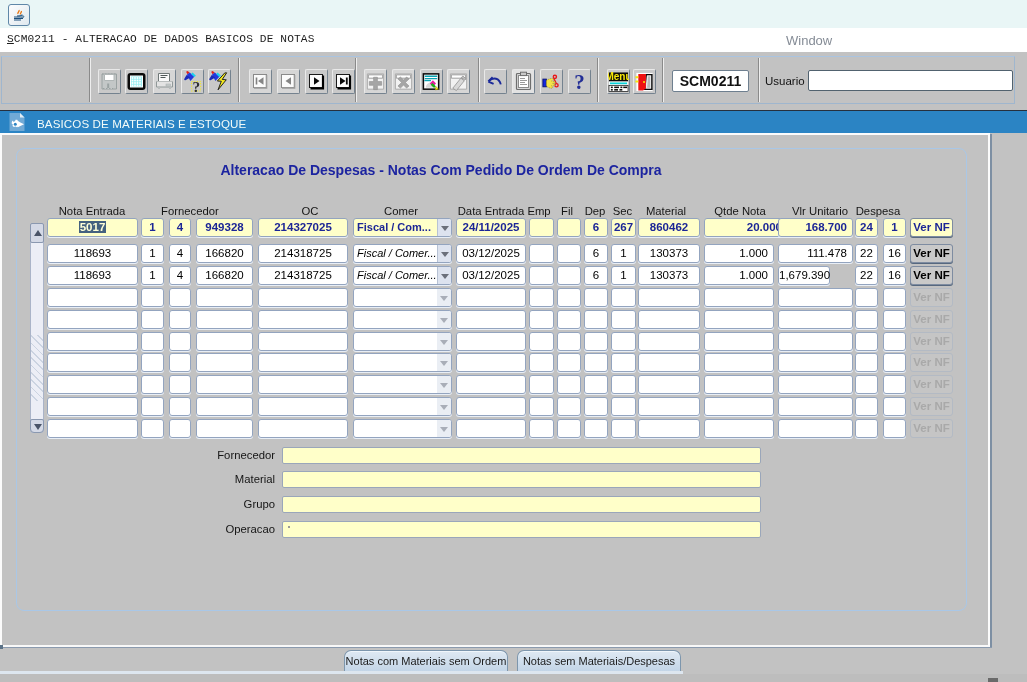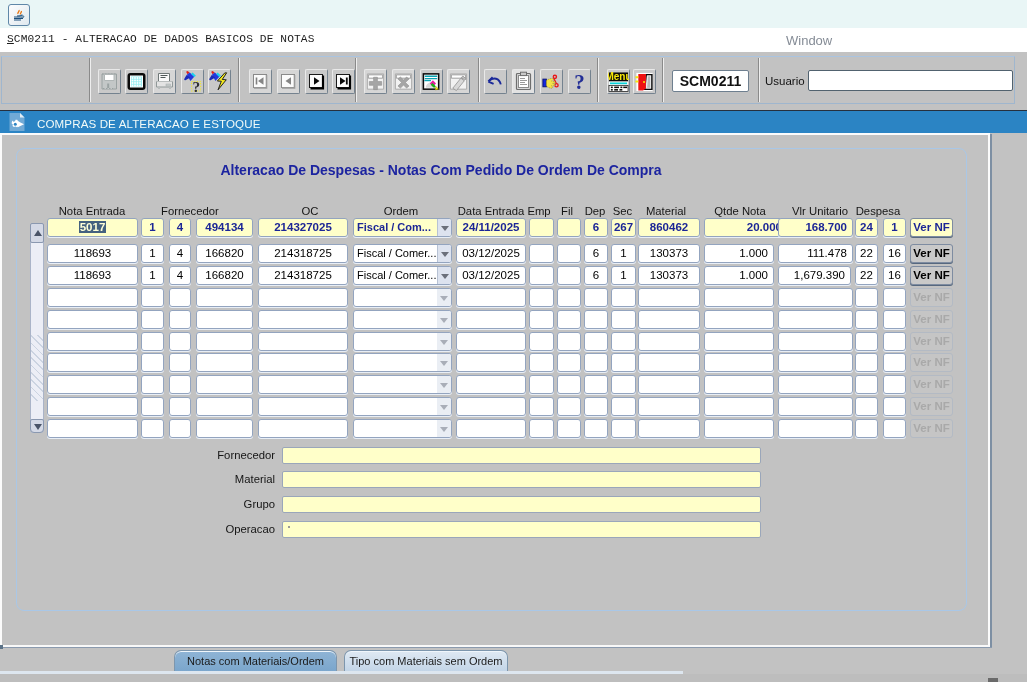--- a/index.html
+++ b/index.html
@@ -45,21 +45,21 @@
 .row { position:absolute; left:0; height:22px; width:990px; }
 .fld { position:absolute; top:0; height:19px; border:1px solid #93a4bf; border-radius:3px; font-size:11.5px; line-height:17px; text-align:center; box-shadow:0 1px 0 #e8eef6; }
 .fy { background:#ffffc9; }
 .fw { background:#ffffff; }
 .ar { text-align:right; padding-right:5px; }
 .tb { color:#1c2696; font-weight:bold; }
 .tk { color:#000; }
 .sel { background:#44617f; color:#ffffd8; padding:0 1px; }
 .dd { position:absolute; top:0; height:19px; border:1px solid #93a4bf; border-radius:3px; overflow:hidden; box-shadow:0 1px 0 #e8eef6; }
 .ddy { background:#ffffc9; }
-.ddw { background:#ffffff; }
+.ddw { background:#ffffff;font-style:italic; }
 .ddtx { position:absolute; left:3px; top:0; font-size:11px; line-height:17px; white-space:nowrap; }
 .dd .tb { color:#1c2696; font-weight:bold; }
 .dda { position:absolute; right:0; top:0; width:14px; height:100%; background:#dde3ef; border-left:1px solid #b7c2d4; }
 .ddt { position:absolute; left:2.5px; top:7px; width:0; height:0; border-left:4px solid transparent; border-right:4px solid transparent; border-top:5px solid #6a6f7a; }
 .ddad { background:#eaeef4; border-left:none; }
 .ddtl { border-top-color:#a9aeb8 !important; }
 .vbtn { position:absolute; top:0; height:19px; border-radius:3px; text-align:center; font-size:11.5px; font-weight:bold; line-height:17px; }
 .v1 { background:#ffffc9; border:1px solid #7e8ca1; color:#1c2696; box-shadow:0 1px 0 #56687f; }
 .v2 { background:#c9c9c9; border:1px solid #7e8ca1; color:#000; box-shadow:0 1px 0 #56687f; }
 .vd { background:#c5c5c5; border:1px solid #b3bac4; color:#a9a9a9; }
@@ -299,46 +299,46 @@
 <div class="bluebar"></div>
 <div class="blueicon"><svg width="18" height="18" viewBox="0 0 18 18">
       <path d="M1.5 0h10.5l4.5 4.5V18H1.5z" fill="#71aad6"></path>
       <path d="M12 0l4.5 4.5H12z" fill="#e2eef6"></path>
       <g fill="#ffffff">
         <path d="M4.2 7.6l1.2 1.2 1.6-.5.6-1.6 1.7.1.7 1.5 1.6.6-.2 1.7-1.3 1.1.4 1.6-1.5.9-1.5-.8-1.6.7-1.4-1 .3-1.6-1.2-1.3z"></path>
         <circle cx="7.3" cy="11.3" r="1.5" fill="#2b84c4"></circle>
         <path d="M9.8 8.3l6.2 3-6.2 3z"></path>
       </g>
     </svg></div>
-<div class="bluetitle">COMPRAS DE ALTERACAO E ESTOQUE</div>
+<div class="bluetitle">BASICOS DE MATERIAIS E ESTOQUE</div>
 
 <div class="mainwin"></div>
 <div class="winright"></div>
 <div class="winbottom"></div>
 <div class="wincorner"></div>
 <div class="panel"></div>
 <div class="ftitle">Alteracao De Despesas - Notas Com Pedido De Ordem De Compra</div>
 <div class="hdr" style="left:92px;">Nota Entrada</div>
 <div class="hdr" style="left:190px;">Fornecedor</div>
 <div class="hdr" style="left:310px;">OC</div>
-<div class="hdr" style="left:401px;">Ordem</div>
+<div class="hdr" style="left:401px;">Comer</div>
 <div class="hdr" style="left:491px;">Data Entrada</div>
 <div class="hdr" style="left:539px;">Emp</div>
 <div class="hdr" style="left:567px;">Fil</div>
 <div class="hdr" style="left:595px;">Dep</div>
 <div class="hdr" style="left:622.5px;">Sec</div>
 <div class="hdr" style="left:666px;">Material</div>
 <div class="hdr" style="left:740px;">Qtde Nota</div>
 <div class="hdr" style="left:820px;">Vlr Unitario</div>
 <div class="hdr" style="left:878px;">Despesa</div>
 <div class="row" style="top:218px;">
     <div class="fld fy  tb" style="left:47px;width:91px;"><span class="sel">5017</span></div>
     <div class="fld fy  tb" style="left:141px;width:23px;">1</div>
     <div class="fld fy  tb" style="left:169px;width:22px;">4</div>
-    <div class="fld fy  tb" style="left:196px;width:57px;">494134</div>
+    <div class="fld fy  tb" style="left:196px;width:57px;">949328</div>
     <div class="fld fy  tb" style="left:258px;width:90px;">214327025</div>
     <div class="dd ddy" style="left:353px;width:99px;">
       <span class="ddtx tb">Fiscal / Com...</span>
       <span class="dda">
         <span class="ddt"></span>
       </span>
     </div>
     <div class="fld fy  tb" style="left:456px;width:70px;">24/11/2025</div>
     <div class="fld fy  tb" style="left:529px;width:25px;"></div>
     <div class="fld fy  tb" style="left:557px;width:24px;"></div>
@@ -387,21 +387,21 @@
         <span class="ddt"></span>
       </span>
     </div>
     <div class="fld fw  tk" style="left:456px;width:70px;">03/12/2025</div>
     <div class="fld fw  tk" style="left:529px;width:25px;"></div>
     <div class="fld fw  tk" style="left:557px;width:24px;"></div>
     <div class="fld fw  tk" style="left:584px;width:24px;">6</div>
     <div class="fld fw  tk" style="left:611px;width:25px;">1</div>
     <div class="fld fw  tk" style="left:638px;width:62px;">130373</div>
     <div class="fld fw ar tk" style="left:704px;width:70px;">1.000</div>
-    <div class="fld fw ar tk" style="left:778px;width:73px;">1,679.390</div>
+    <div class="fld fw ar tk" style="left:778px;width:52px;">1,679.390</div>
     <div class="fld fw  tk" style="left:855px;width:23px;">22</div>
     <div class="fld fw  tk" style="left:883px;width:23px;">16</div>
     <div class="vbtn v2" style="left:910px;width:43px;">Ver NF</div>
   </div>
 <div class="row" style="top:287.9px;">
     <div class="fld fw  tk" style="left:47px;width:91px;"></div>
     <div class="fld fw  tk" style="left:141px;width:23px;"></div>
     <div class="fld fw  tk" style="left:169px;width:22px;"></div>
     <div class="fld fw  tk" style="left:196px;width:57px;"></div>
     <div class="fld fw  tk" style="left:258px;width:90px;"></div>
@@ -578,18 +578,18 @@
 <div class="flabel" style="top:448.5px;">Fornecedor</div>
 <div class="ffield" style="top:446.5px;"></div>
 <div class="flabel" style="top:473.0px;">Material</div>
 <div class="ffield" style="top:471.0px;"></div>
 <div class="flabel" style="top:498.0px;">Grupo</div>
 <div class="ffield" style="top:496.0px;"></div>
 <div class="flabel" style="top:522.5px;">Operacao</div>
 <div class="ffield" style="top:520.5px;"></div>
 <div class="tabshade"></div>
 <div class="tabs">
-<div class="tab sel" style="left:174px; width:163px;">Notas com Materiais/Ordem</div>
-<div class="tab" style="left:344px; width:164px;">Tipo com Materiais sem Ordem</div>
+<div class="tab" style="left:344px; width:164px;">Notas com Materiais sem Ordem</div>
+<div class="tab" style="left:517px; width:164px;">Notas sem Materiais/Despesas</div>
 </div>
 <div style="position:absolute; left:288px; top:526px; width:2px; height:2px; background:#9a9a9a;"></div>
 <div class="botstrip"></div>
 <div class="botmark"></div>
 
 </body></html>

